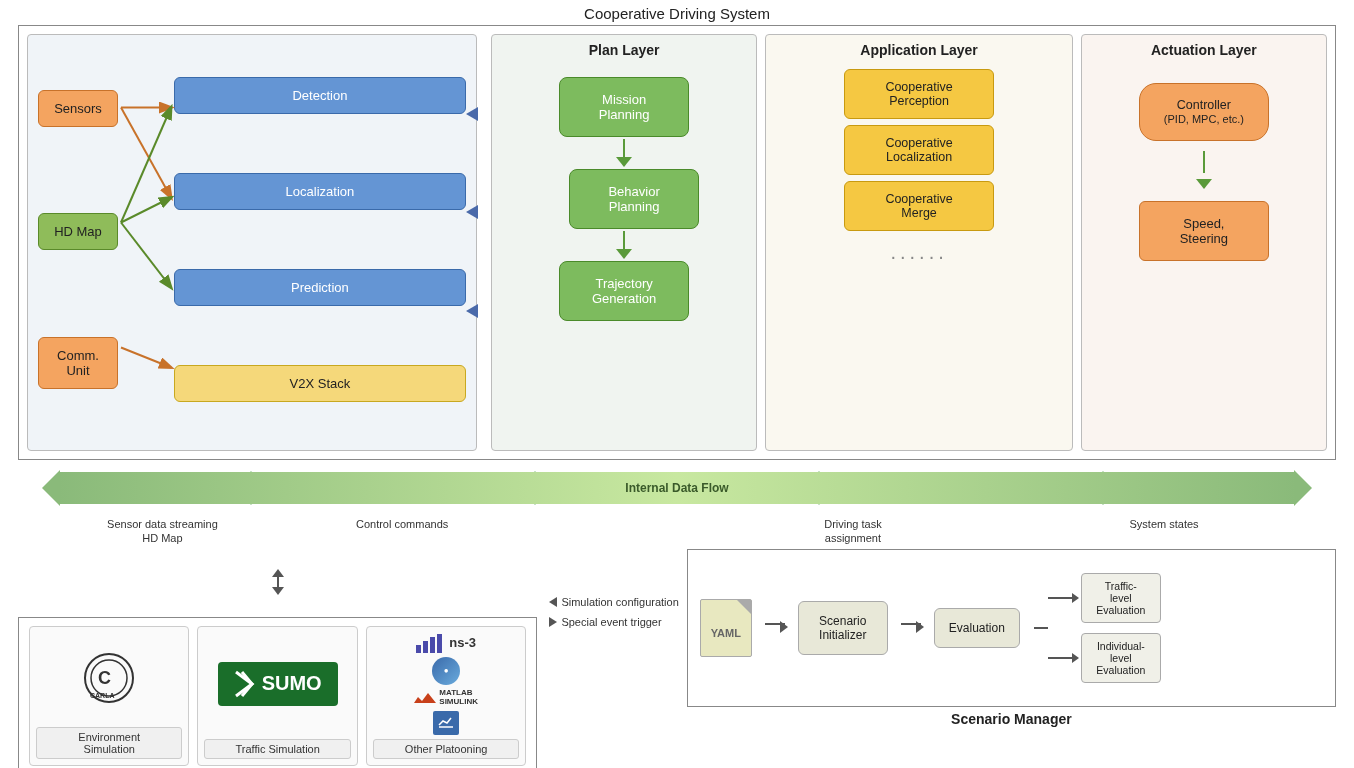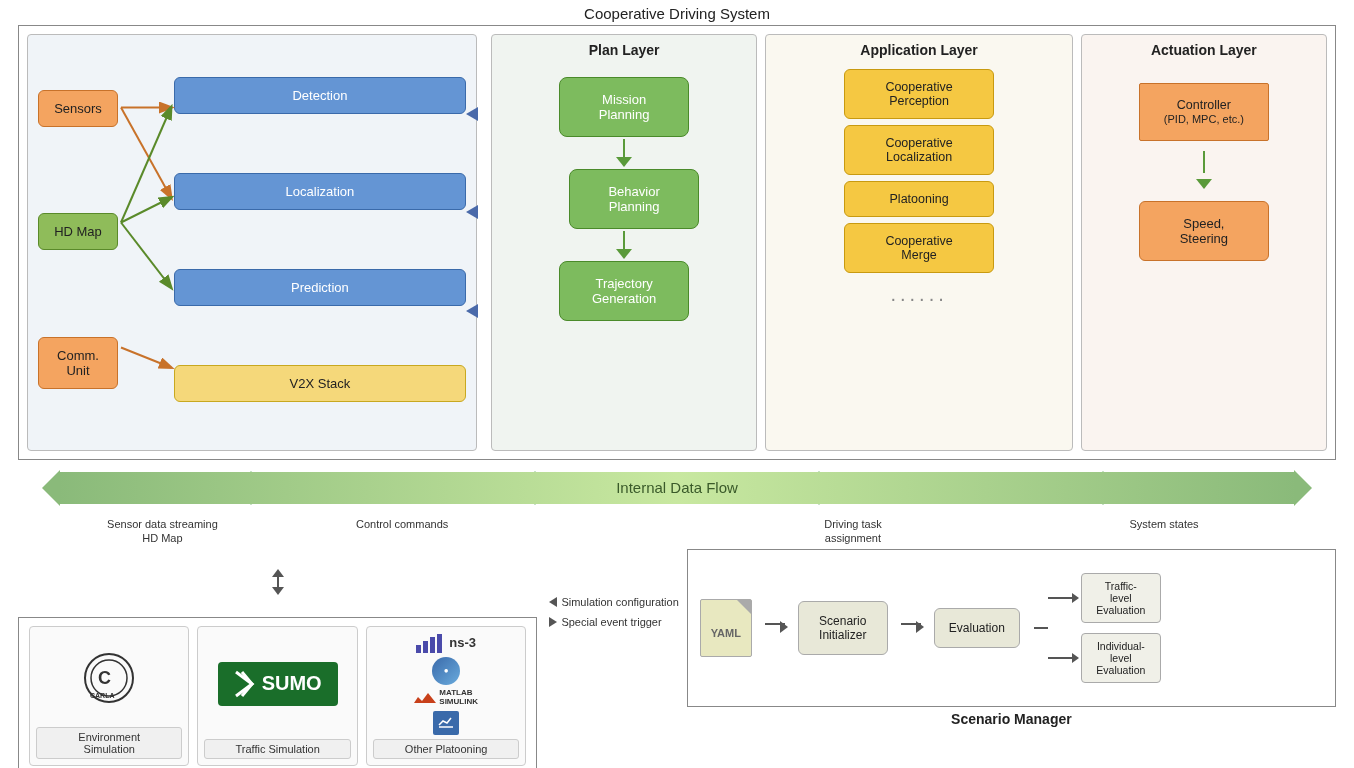--- a/index.html
+++ b/index.html
@@ -104,30 +104,29 @@
         <div style="width:0;height:0;border-left:8px solid transparent;border-right:8px solid transparent;border-top:10px solid #5a9a3a;margin:-2px auto 2px auto;"></div>
         <div style="background:#7dbb5e;border:1px solid #4a8a2a;border-radius:8px;text-align:center;padding:14px 18px;font-size:13px;font-weight:500;color:#fff;width:130px;">Trajectory<br>Generation</div>
       </div>
     </div>
 
     <div style="flex:1.5;border:1.5px solid #bbb;margin:8px 4px;border-radius:4px;background:#faf8f0;display:flex;flex-direction:column;">
       <div style="font-size:14px;font-weight:bold;text-align:center;padding:7px 0 5px 0;color:#222;">Application Layer</div>
       <div style="display:flex;flex-direction:column;align-items:center;padding:6px 12px;gap:6px;flex:1;">
         <div style="background:#f5c842;border:1px solid #c89a10;border-radius:6px;text-align:center;padding:10px 14px;font-size:12.5px;font-weight:500;color:#222;width:150px;">Cooperative<br>Perception</div>
         <div style="background:#f5c842;border:1px solid #c89a10;border-radius:6px;text-align:center;padding:10px 14px;font-size:12.5px;font-weight:500;color:#222;width:150px;">Cooperative<br>Localization</div>
-        <div style="background:#f5c842;border:1px solid #c89a10;border-radius:6px;text-align:center;padding:10px 14px;font-size:12.5px;font-weight:500;color:#222;width:150px;">Platooning</div>
         <div style="background:#f5c842;border:1px solid #c89a10;border-radius:6px;text-align:center;padding:10px 14px;font-size:12.5px;font-weight:500;color:#222;width:150px;">Cooperative<br>Merge</div>
         <div style="font-size:20px;color:#888;letter-spacing:4px;margin-top:4px;">......</div>
       </div>
     </div>
 
     <div style="flex:1.2;border:1.5px solid #bbb;margin:8px 8px 8px 4px;border-radius:4px;background:#faf4f0;display:flex;flex-direction:column;">
       <div style="font-size:14px;font-weight:bold;text-align:center;padding:7px 0 5px 0;color:#222;">Actuation Layer</div>
       <div style="display:flex;flex-direction:column;align-items:center;gap:8px;padding:20px 10px;flex:1;">
-        <div style="background:#f4a460;border:1px solid #c8722a;border-radius:2px;text-align:center;padding:14px 2px;font-size:12.5px;font-weight:500;color:#222;width:130px;">Controller<br><span style="font-size:11px;">(PID, MPC, etc.)</span></div>
+        <div style="background:#f4a460;border:1px solid #c8722a;border-radius:17px;text-align:center;padding:14px 2px;font-size:12.5px;font-weight:500;color:#222;width:130px;">Controller<br><span style="font-size:11px;">(PID, MPC, etc.)</span></div>
 
         <div style="width:2px;height:22px;background:#5a9a3a;margin:2px auto;"></div>
         <div style="width:0;height:0;border-left:8px solid transparent;border-right:8px solid transparent;border-top:10px solid #5a9a3a;margin:-4px auto 4px auto;"></div>
         <div style="background:#f4a460;border:1px solid #c8722a;border-radius:6px;text-align:center;padding:14px 10px;font-size:13px;font-weight:500;color:#222;width:130px;">Speed,<br>Steering</div>
       </div>
     </div>
 
     <div style="position:absolute;bottom:-46px;left:0;right:0;display:flex;flex-direction:row;justify-content:space-around;padding:0 90px;">
 
       <div style="display:flex;flex-direction:column;align-items:center;gap:0;">
@@ -153,21 +152,21 @@
     </div>
   </div>
 
   <div style="margin:0 18px;height:55px;position:relative;display:flex;align-items:center;justify-content:center;">
 
     <div style="width:94%;height:32px;background:linear-gradient(to right,#8aba7a,#c8e8a0,#8aba7a);position:relative;display:flex;align-items:center;justify-content:center;border-radius:2px;">
 
       <div style="position:absolute;left:-16px;top:50%;transform:translateY(-50%);width:0;height:0;border-right:18px solid #8aba7a;border-top:18px solid transparent;border-bottom:18px solid transparent;"></div>
 
       <div style="position:absolute;right:-16px;top:50%;transform:translateY(-50%);width:0;height:0;border-left:18px solid #8aba7a;border-top:18px solid transparent;border-bottom:18px solid transparent;"></div>
-      <span style="font-size:15px;font-weight:normal;color:#3a5a2a;">Internal Data Flow</span>
+      <span style="font-size:12px;font-weight:bold;color:#3a5a2a;">Internal Data Flow</span>
     </div>
   </div>
 
   <div style="display:flex;flex-direction:row;margin:2px 18px 0 18px;height:210px;gap:0;">
 
     <div style="flex:2;display:flex;flex-direction:column;gap:20px;">
 
       <div style="display:flex;flex-direction:row;justify-content:space-around;padding:0 20px;font-size:11px;color:#333;margin-bottom:3px;line-height:1.3;">
         <div style="text-align:center;">Sensor data streaming<br>HD Map</div>
         <div style="text-align:center;">Control commands</div>

